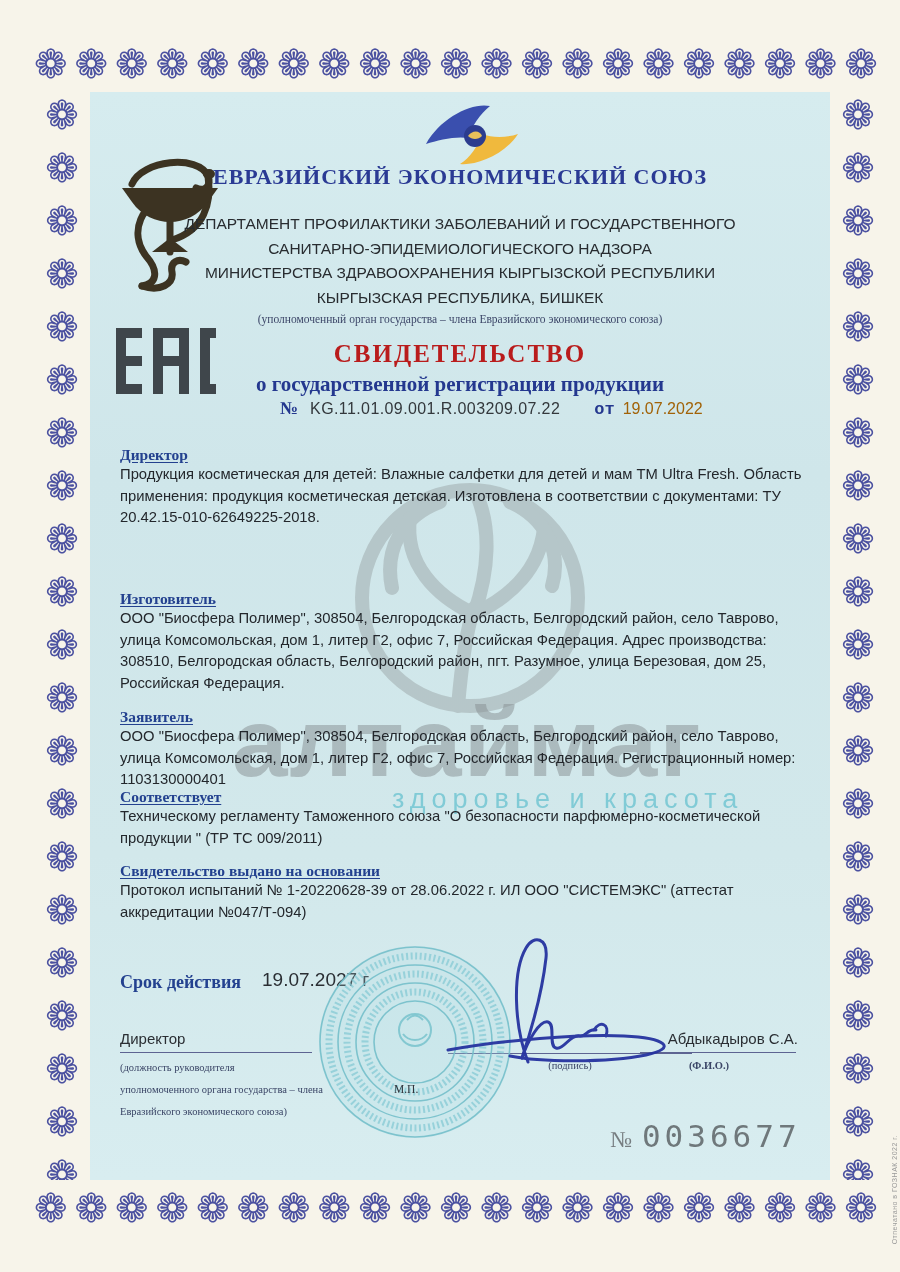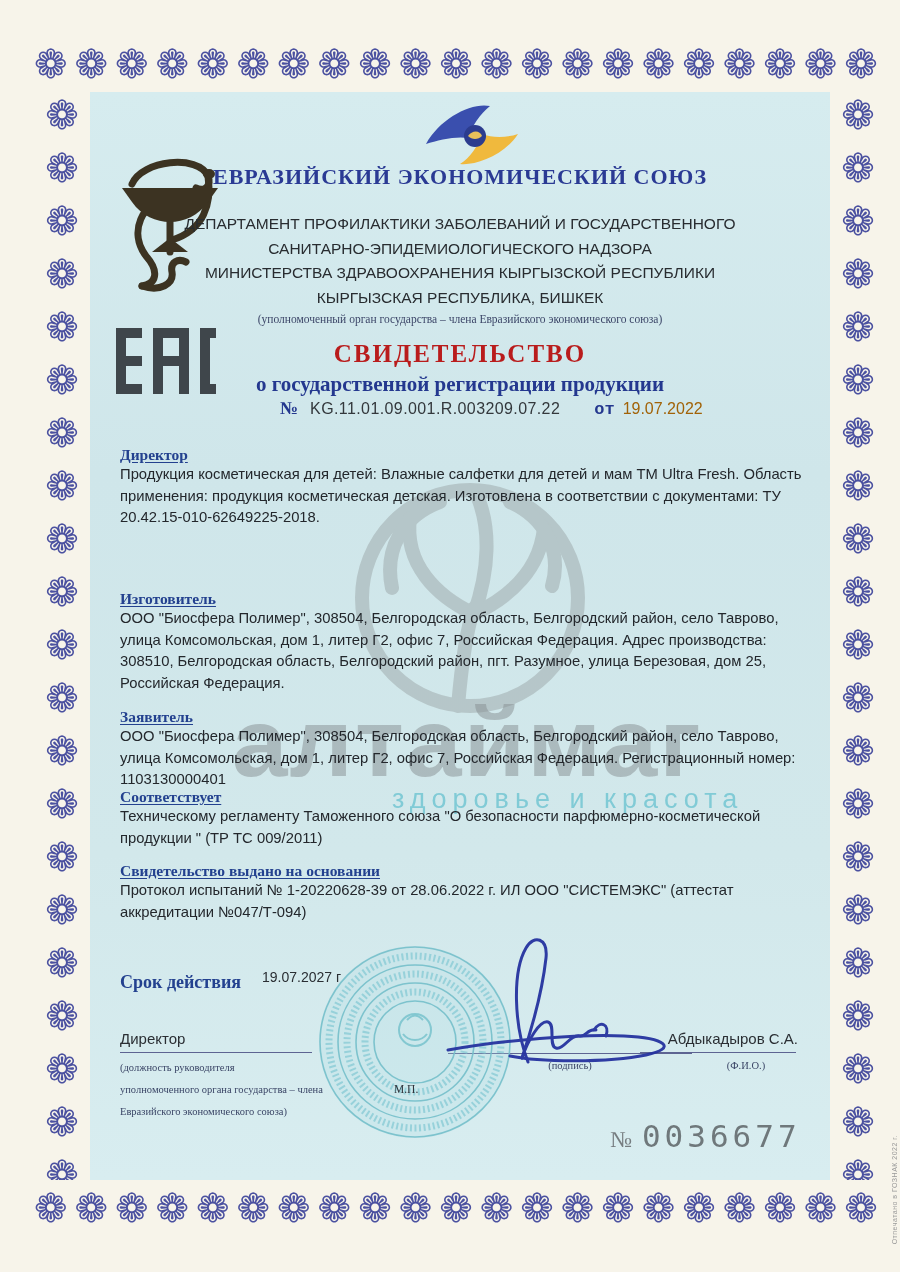--- a/index.html
+++ b/index.html
@@ -46,32 +46,32 @@
   .numrow .date{font-size:16px;color:#a16207;margin-left:8px;}
   
   .section{position:absolute;left:120px;width:682px;}
   .section h3{margin:0;font-family:"Liberation Serif",serif;font-weight:bold;font-size:15.5px;
               color:#23418f;text-decoration:underline;text-underline-offset:2px;line-height:16px;}
   .section p{margin:1px 0 0 0;font-size:14.8px;line-height:21.5px;color:#23272c;}
   .s0{top:447px;} .s1{top:591px;} .s2{top:709px;} .s3{top:789px;} .s4{top:863px;}
   
   .validity-label{position:absolute;left:120px;top:972px;font-family:"Liberation Serif",serif;
                   font-weight:bold;font-size:18px;color:#23418f;}
-  .validity-value{position:absolute;left:262px;top:969px;font-size:14px;color:#2a2e33;}
+  .validity-value{position:absolute;left:262px;top:969px;font-size:19px;color:#2a2e33;}
   
   .director{position:absolute;left:120px;top:1030px;font-size:15px;color:#2a2e33;}
   .name{position:absolute;left:640px;top:1030px;width:158px;text-align:right;font-size:15px;color:#2a2e33;}
   .sigline{position:absolute;height:0;border-top:1.4px solid #5d6492;}
   .line-pos{left:120px;top:1052px;width:192px;}
   .line-sig{left:448px;top:1053px;width:244px;}
   .line-name{left:640px;top:1052px;width:156px;}
   .caption{position:absolute;font-family:"Liberation Serif",serif;font-size:10.5px;color:#3a4566;}
   .cap-note1{left:120px;top:1062px;} .cap-note2{left:120px;top:1084px;} .cap-note3{left:120px;top:1106px;}
   .cap-sign{left:448px;top:1060px;width:244px;text-align:center;}
-  .cap-fio{left:668px;top:1060px;width:156px;text-align:center;}
+  .cap-fio{left:631px;top:1060px;width:156px;text-align:center;font-weight:bold;}
   .mp{position:absolute;left:394px;top:1044px;font-family:"Liberation Serif",serif;
       font-size:11.5px;color:#30343c;z-index:6;margin-top:39px;}
   .stamp{position:absolute;left:315px;top:942px;z-index:4;}
   .signature{position:absolute;left:408px;top:936px;z-index:7;}
   
   .serial{position:absolute;left:610px;top:1118px;display:flex;align-items:baseline;z-index:3;}
   .serial .sno{font-family:"Liberation Serif",serif;font-size:23px;color:#767d80;}
   .serial .sdigits{font-family:"DejaVu Sans Mono",monospace;font-size:31px;color:#6f787b;
                    letter-spacing:4px;margin-left:10px;}
   .edge-note{position:absolute;right:2px;bottom:28px;writing-mode:vertical-rl;

